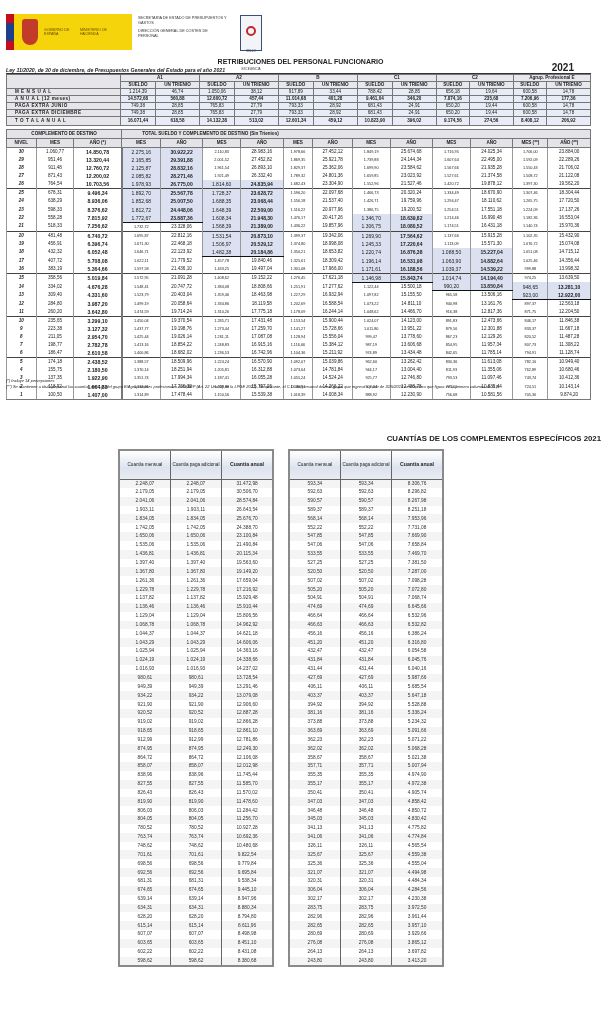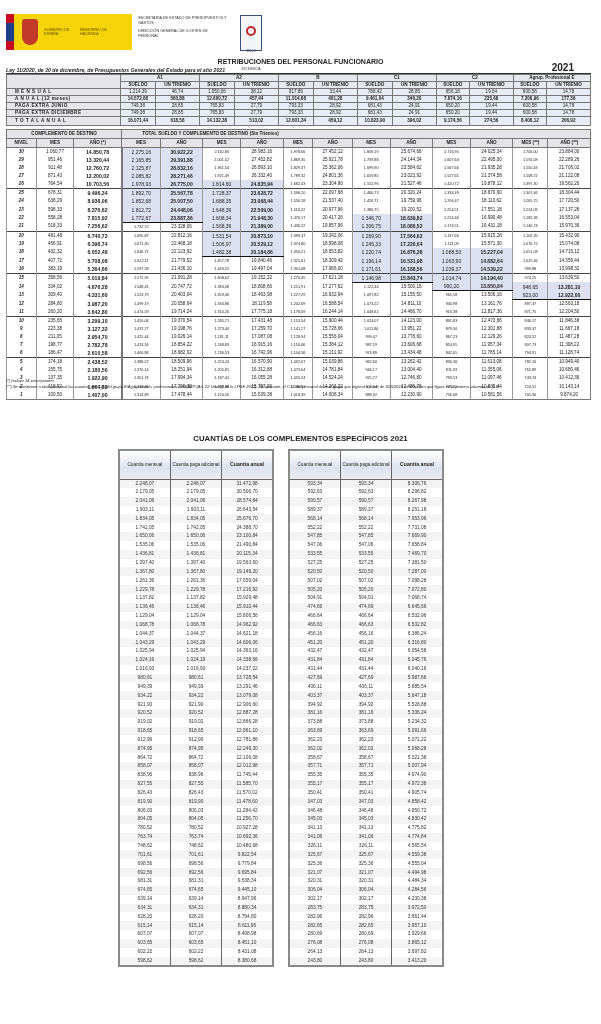--- a/index.html
+++ b/index.html
@@ -34,21 +34,21 @@
   .t2 .nivel { font-style: italic; font-weight: bold; }
   .t2 .ano { font-weight: bold; font-size: 5.2px; }
   .t2 .sm { font-size: 3.8px; }
   .t2 .hl { background: #dbe1f0; font-size: 5px; }
   .t2 .hlb { background: #dbe1f0; font-size: 5px; font-weight: bold; }
   .t2 tr td:last-child { border-right: 1px solid #777; }
   .t2 tr:last-child td { border-bottom: 1px solid #777; }
   .t2 .gap { border-left: 2px solid #777; }
 
   .foot { position: absolute; top: 378px; left: 6px; width: 585px; font-size: 4px; font-style: italic; line-height: 5.5px; }
-  .spec-title { position: absolute; top: 434px; left: 0; width: 601px; text-align: center; font-size: 7.8px; font-weight: bold; }
+  .spec-title { position: absolute; top: 434px; left: 0; width: 601px; text-align: right; font-size: 7.8px; font-weight: bold; }
   .spec { position: absolute; top: 449px; width: 156px; font-size: 4.8px; border: 2px solid #8a8a8a; }
   .spec.left { left: 118px; }
   .spec.right { left: 288px; }
   .spec th { background: linear-gradient(#fff, #dde3ee 60%, #e9ecf2); border: 1px solid #666; font-weight: normal; height: 29px; font-size: 4.6px; line-height: 5.5px; width: 52px; }
   .spec th.bold { font-weight: bold; font-size: 5.2px; }
   .spec td { text-align: center; border-left: 1px solid #666; height: 8.85px; line-height: 8px; color: #333; }
   .spec tr:nth-child(odd) td { background: #f4f4f4; }
 </style>
 </head>
 <body>

